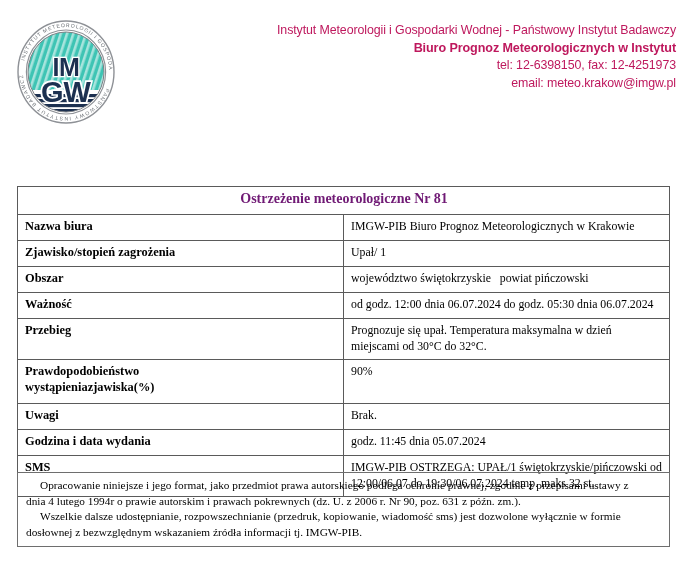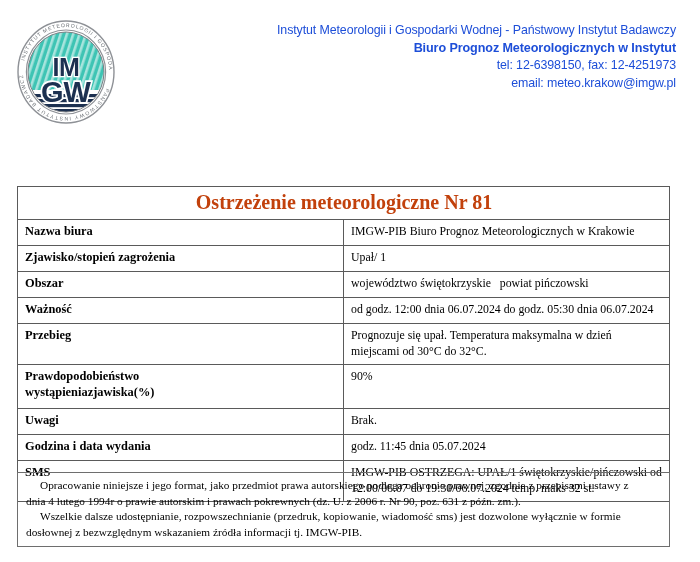--- a/index.html
+++ b/index.html
@@ -28,21 +28,21 @@
     top: 18px;
     width: 104px;
     height: 108px;
   }
   .header-text {
     position: absolute;
     right: 24px;
     top: 22px;
     text-align: right;
     font-family: "Liberation Sans", "DejaVu Sans", sans-serif;
-    color: #1d4ed8;
+    color: #be185d;
     line-height: 17.5px;
   }
   .header-text .ln {
     font-size: 12.4px;
     white-space: nowrap;
     letter-spacing: -0.1px;
   }
   .header-text .ln.bold {
     font-weight: bold;
     font-size: 12.6px;
@@ -71,23 +71,23 @@
     font-weight: bold;
     font-size: 12.4px;
     line-height: 15.5px;
   }
   td.col-value {
     font-size: 11.8px;
     line-height: 15.5px;
   }
   td.title-cell {
     text-align: center;
-    color: #c2410c;
+    color: #701a75;
     font-weight: bold;
-    font-size: 20px;
+    font-size: 14px;
     padding: 8px 4px 9px 4px;
     height: 18px;
   }
   .row-tall td { height: 16px; }
   .row-prob td { height: 34px; }
   .row-sms td  { height: 30px; }
   .b { font-weight: normal; }
 
   
   .footer-box {

